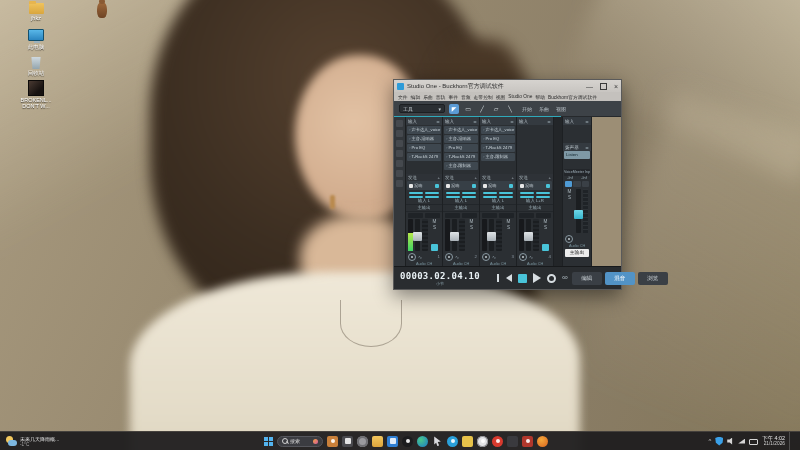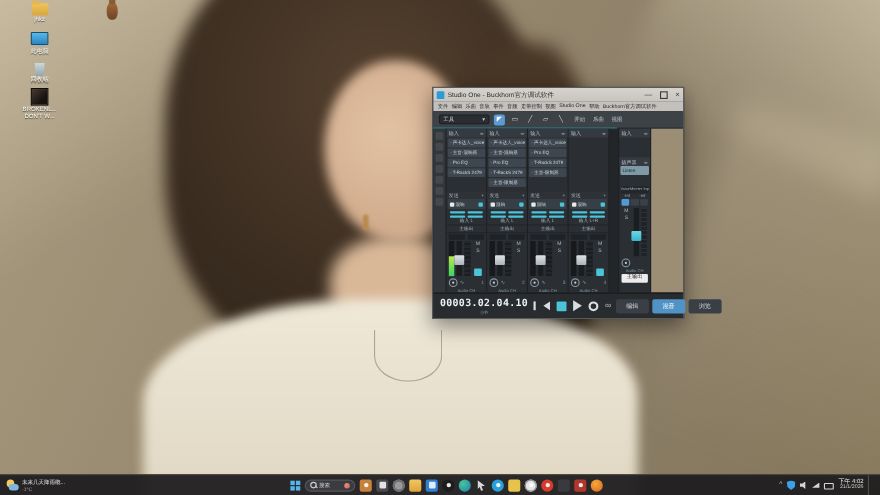--- a/index.html
+++ b/index.html
@@ -125,21 +125,21 @@
   .btnrow i{flex:1;background:#3a4046;border-radius:1px;}
   .btnrow i.blue{background:#4f9bd5;}
   .mscale{width:5px;background:repeating-linear-gradient(180deg,#2d3236 0 1px,#1f2327 1px 4px);}
   .listenchip{height:8px;margin:0 1px;background:#7f99a6;border-radius:1px;color:#10242b;font-size:4.4px;
     line-height:8px;padding:0 2px;white-space:nowrap;overflow:hidden;}
   .filler{flex:1;background:#9c8e75;}
 
   
   .transport{height:22px;background:#292c2f;border-top:1px solid #17191b;display:flex;align-items:center;
     padding:0 6px;gap:4px;flex:0 0 auto;}
-  .timeblock{display:flex;flex-direction:column;align-items:center;margin-right:4px;}
+  .timeblock{display:flex;flex-direction:column;align-items:center;margin-right:16px;}
   .timetxt{font-family:"DejaVu Sans Mono",monospace;font-size:9px;font-weight:bold;color:#e9f1f5;letter-spacing:.3px;}
   .timeunit{font-size:4px;color:#8aa0aa;}
   .tctl{display:flex;align-items:center;gap:6px;margin-left:6px;}
   .tprev{width:0;height:0;border-top:4px solid transparent;border-bottom:4px solid transparent;
     border-right:6px solid #d7dde1;position:relative;}
   .tprev:before{content:"";position:absolute;left:-9px;top:-4px;width:2px;height:8px;background:#d7dde1;}
   .tstop{width:9px;height:9px;background:#49c4d9;border-radius:1px;}
   .tplay{width:0;height:0;border-top:5px solid transparent;border-bottom:5px solid transparent;border-left:8px solid #d7dde1;}
   .trec{width:9px;height:9px;border:2px solid #d7dde1;border-radius:50%;box-sizing:border-box;}
   .tloop{color:#aab6bd;font-size:8px;line-height:8px;}

